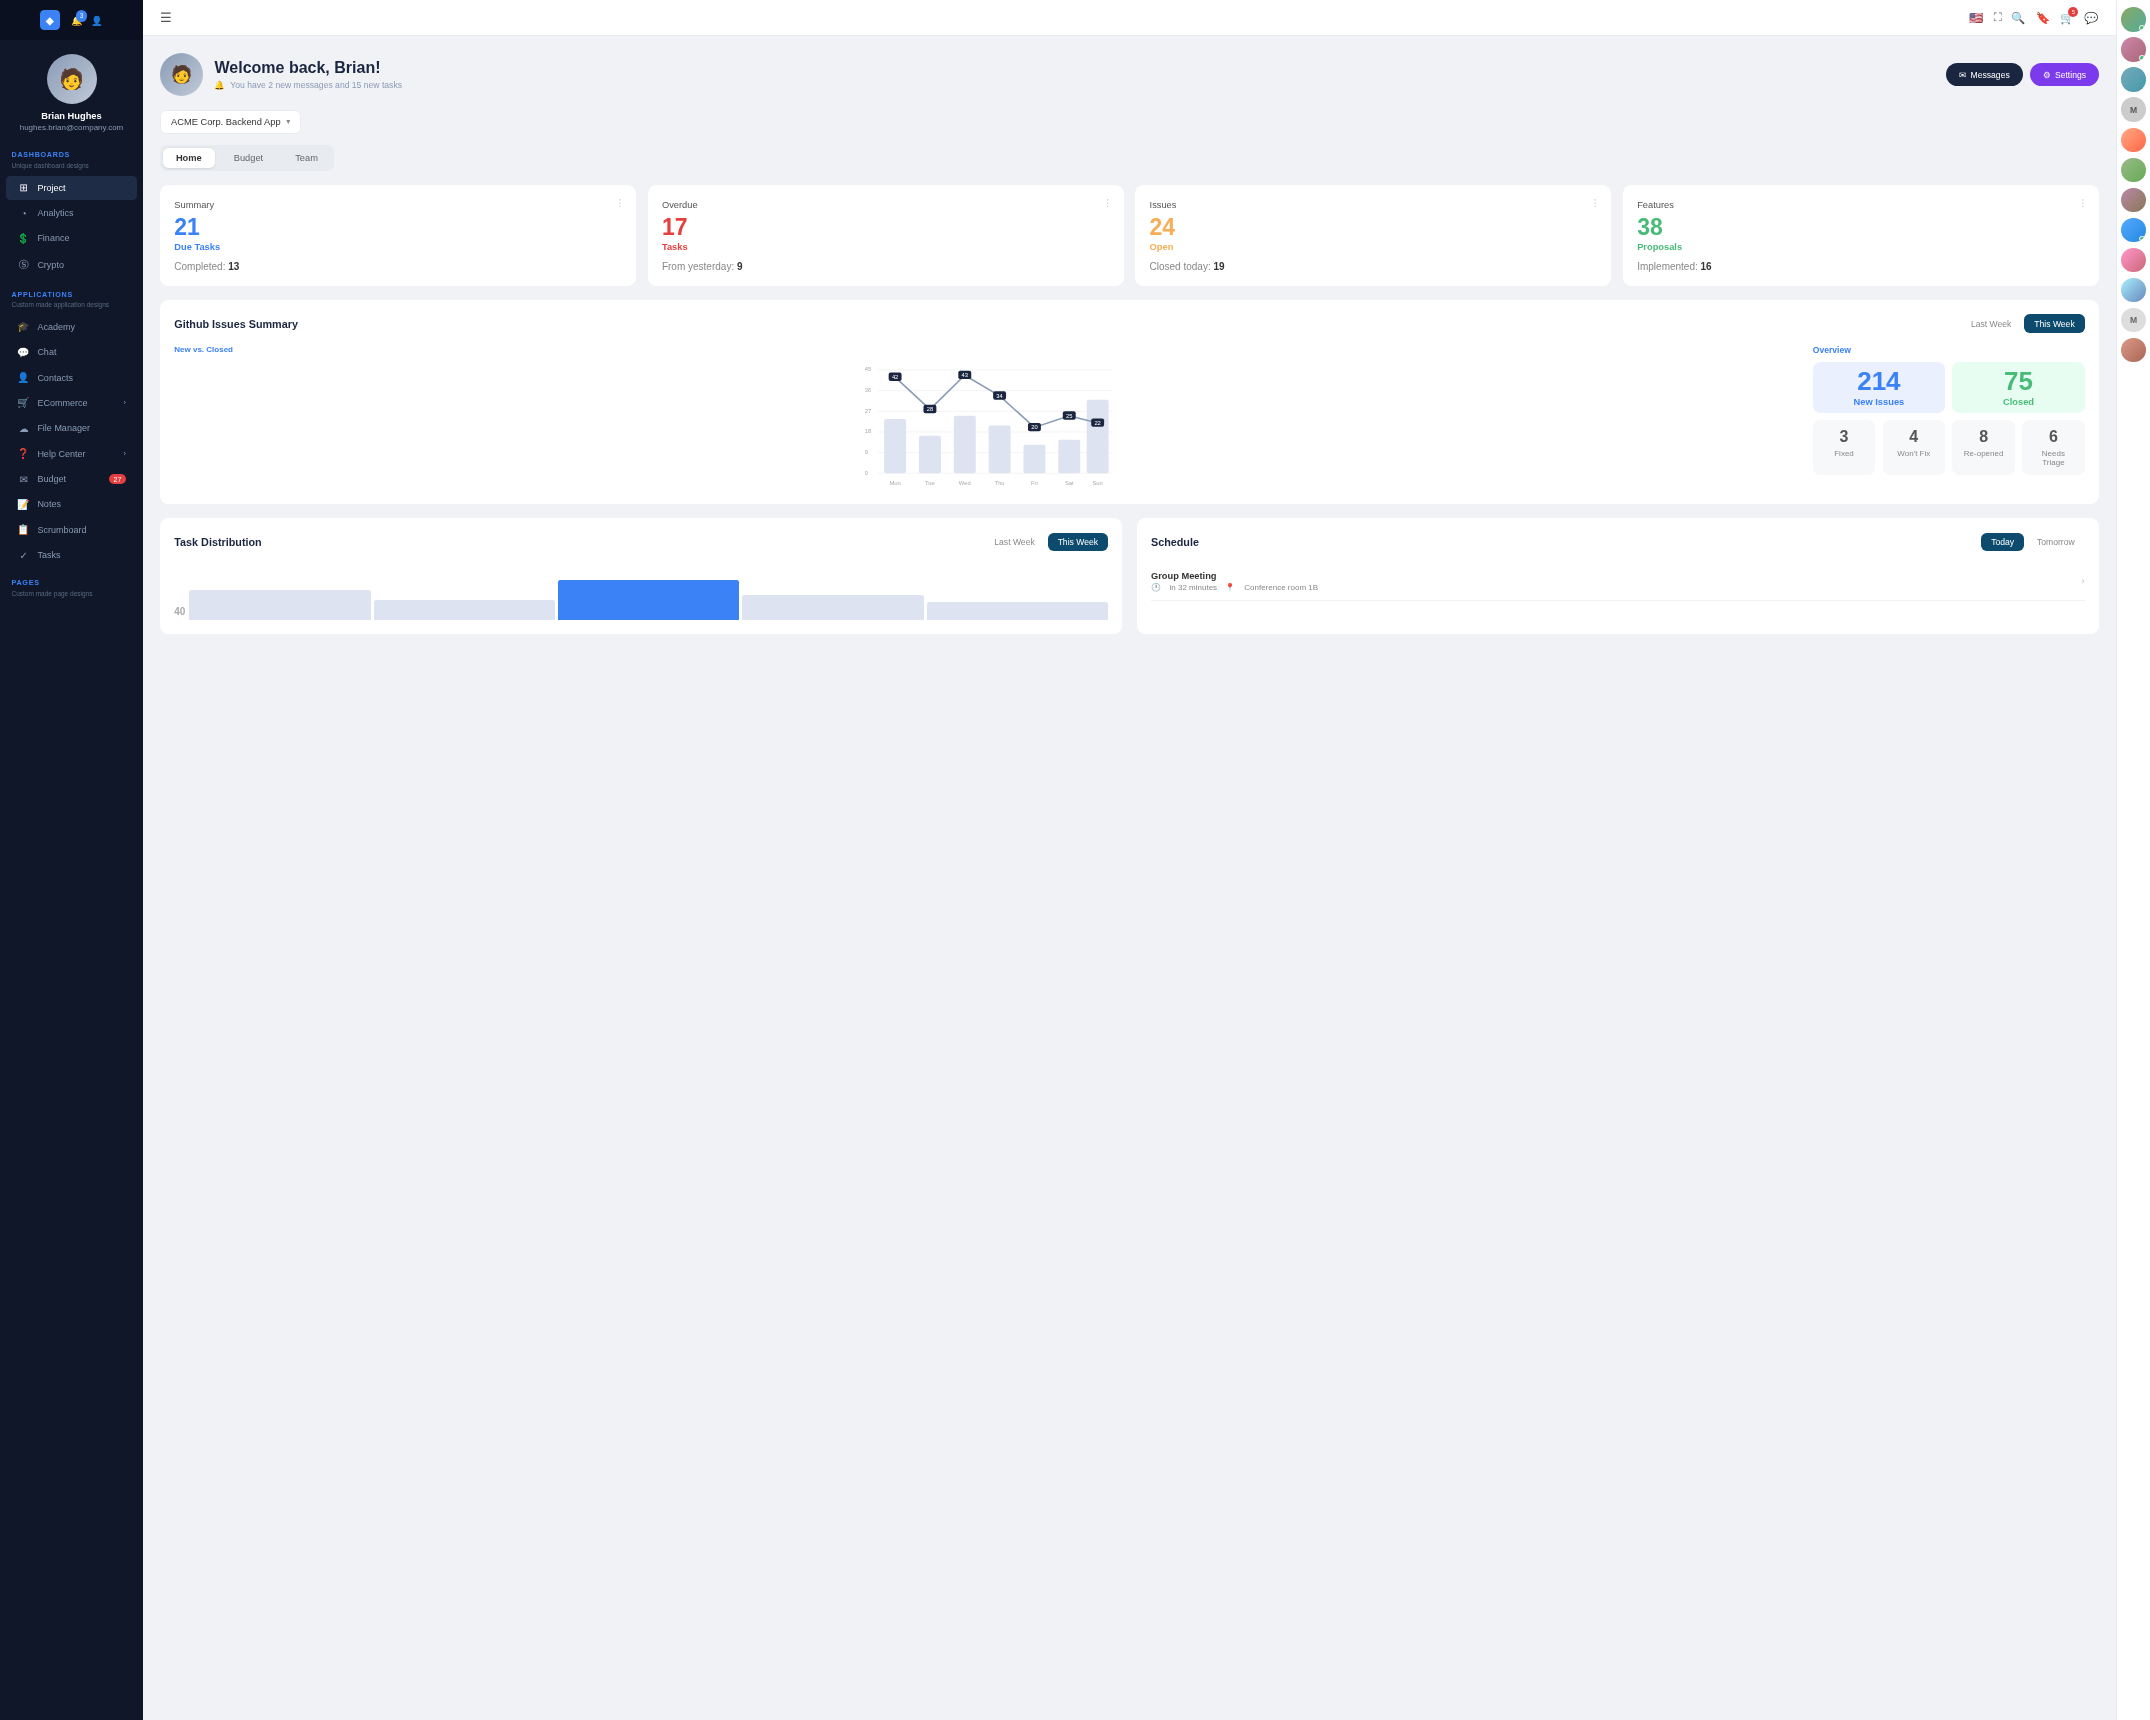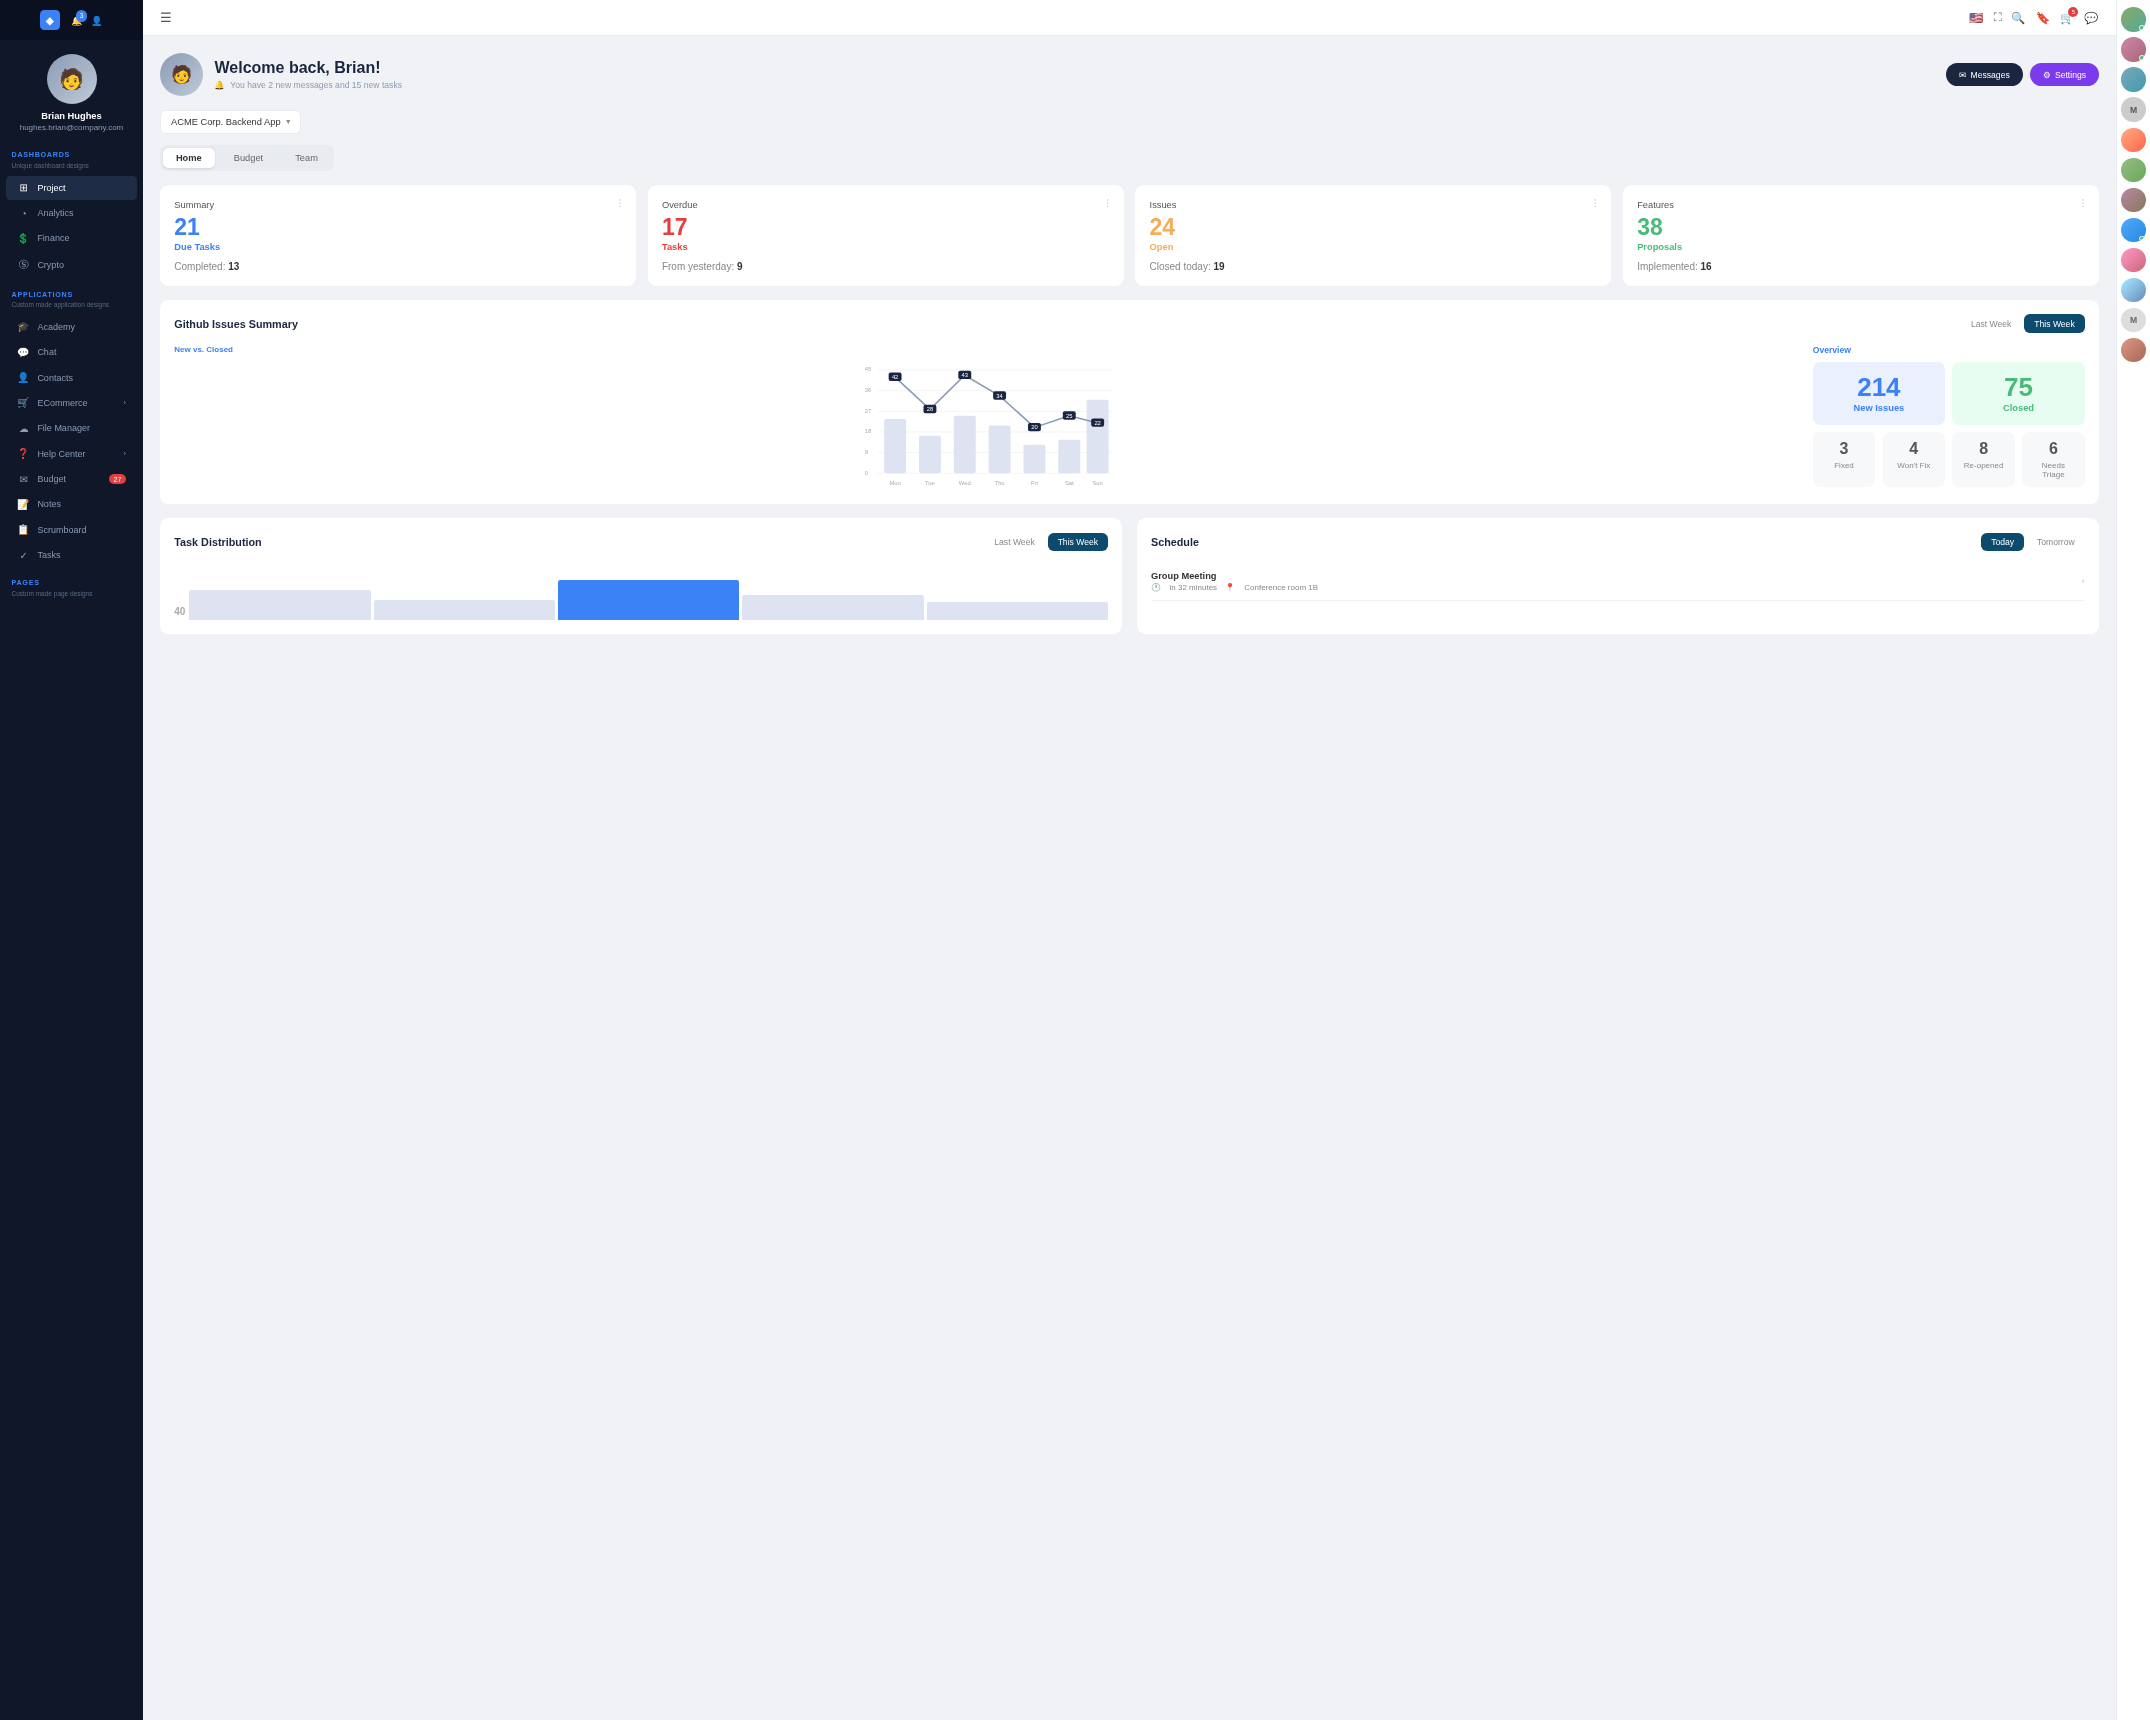--- a/index.html
+++ b/index.html
@@ -264,21 +264,21 @@
     .chart-area { flex: 1; }
     .chart-label { font-size: 8px; color: #3b82f6; font-weight: 600; margin-bottom: 7.2px; }
     .chart-container { position: relative; height: 129px; }
 
     .overview-area { width: 272px; }
     .overview-label { font-size: 8.6px; color: #3b82f6; font-weight: 600; margin-bottom: 7.2px; }
     .overview-top { display: flex; gap: 7.2px; margin-bottom: 7.2px; }
     .overview-card {
       flex: 1;
       border-radius: 7.2px;
-      padding: 12px;
+      padding: 6px;
       text-align: center;
     }
     .overview-card.blue-bg { background: #ebf0ff; }
     .overview-card.green-bg { background: #e8fdf2; }
     .overview-number { font-size: 26px; font-weight: 800; line-height: 1; margin-bottom: 2.9px; }
     .overview-card-label { font-size: 9.3px; font-weight: 600; }
     .overview-bottom { display: flex; gap: 7.2px; }
     .mini-card {
       flex: 1;
       background: #f7f8fa;

